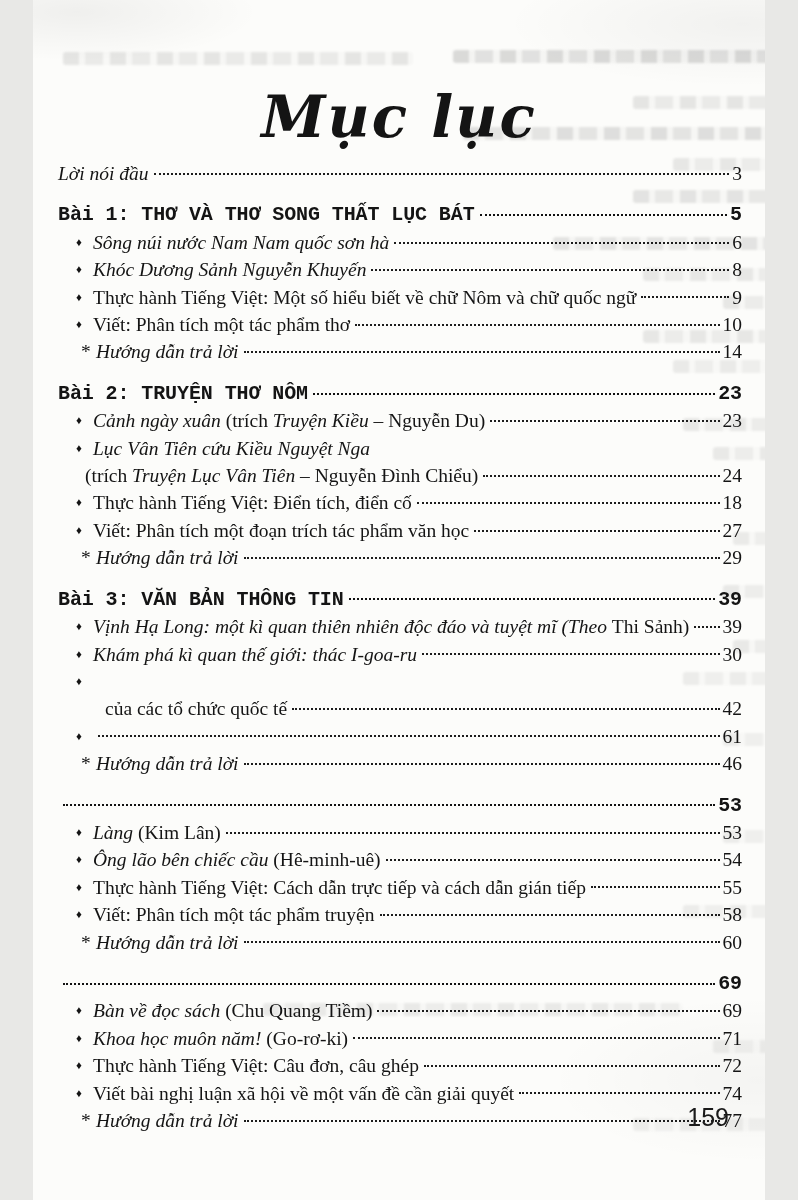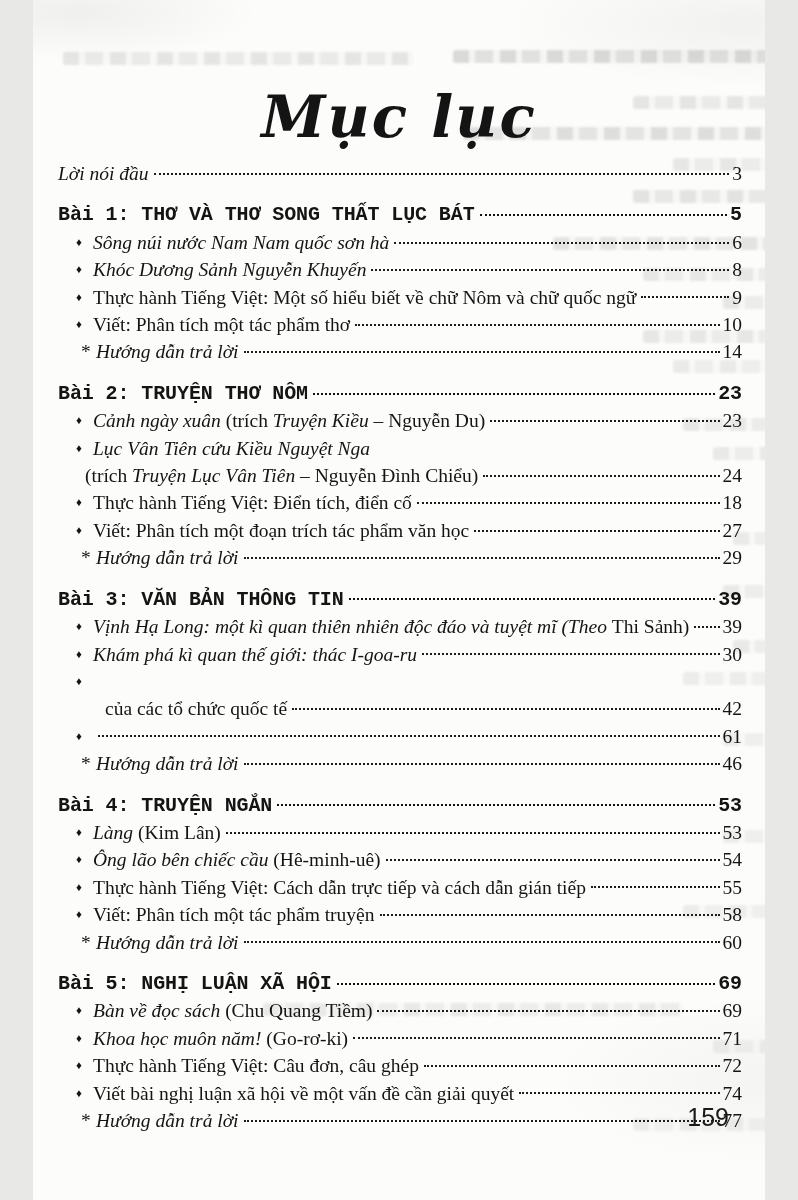--- a/index.html
+++ b/index.html
@@ -198,21 +198,20 @@
         <span class="dots"></span>
         <span class="pg">61</span>
       </div>
       <div class="row item st">
         <span class="bullet star">*</span>
         <span class="label"><span class="it">Hướng dẫn trả lời</span></span>
         <span class="dots"></span>
         <span class="pg">46</span>
       </div>
       <div class="row heading">
-        <span class="label">Bài 4: TRUYỆN NGẮN</span>
         <span class="dots"></span>
         <span class="pg">53</span>
       </div>
       <div class="row item">
         <span class="bullet diamond">♦</span>
         <span class="label"><span class="it">Làng </span><span>(Kim Lân)</span></span>
         <span class="dots"></span>
         <span class="pg">53</span>
       </div>
       <div class="row item">
@@ -233,21 +232,20 @@
         <span class="dots"></span>
         <span class="pg">58</span>
       </div>
       <div class="row item st">
         <span class="bullet star">*</span>
         <span class="label"><span class="it">Hướng dẫn trả lời</span></span>
         <span class="dots"></span>
         <span class="pg">60</span>
       </div>
       <div class="row heading">
-        <span class="label">Bài 5: NGHỊ LUẬN XÃ HỘI</span>
         <span class="dots"></span>
         <span class="pg">69</span>
       </div>
       <div class="row item">
         <span class="bullet diamond">♦</span>
         <span class="label"><span class="it">Bàn về đọc sách </span><span>(Chu Quang Tiềm)</span></span>
         <span class="dots"></span>
         <span class="pg">69</span>
       </div>
       <div class="row item">

